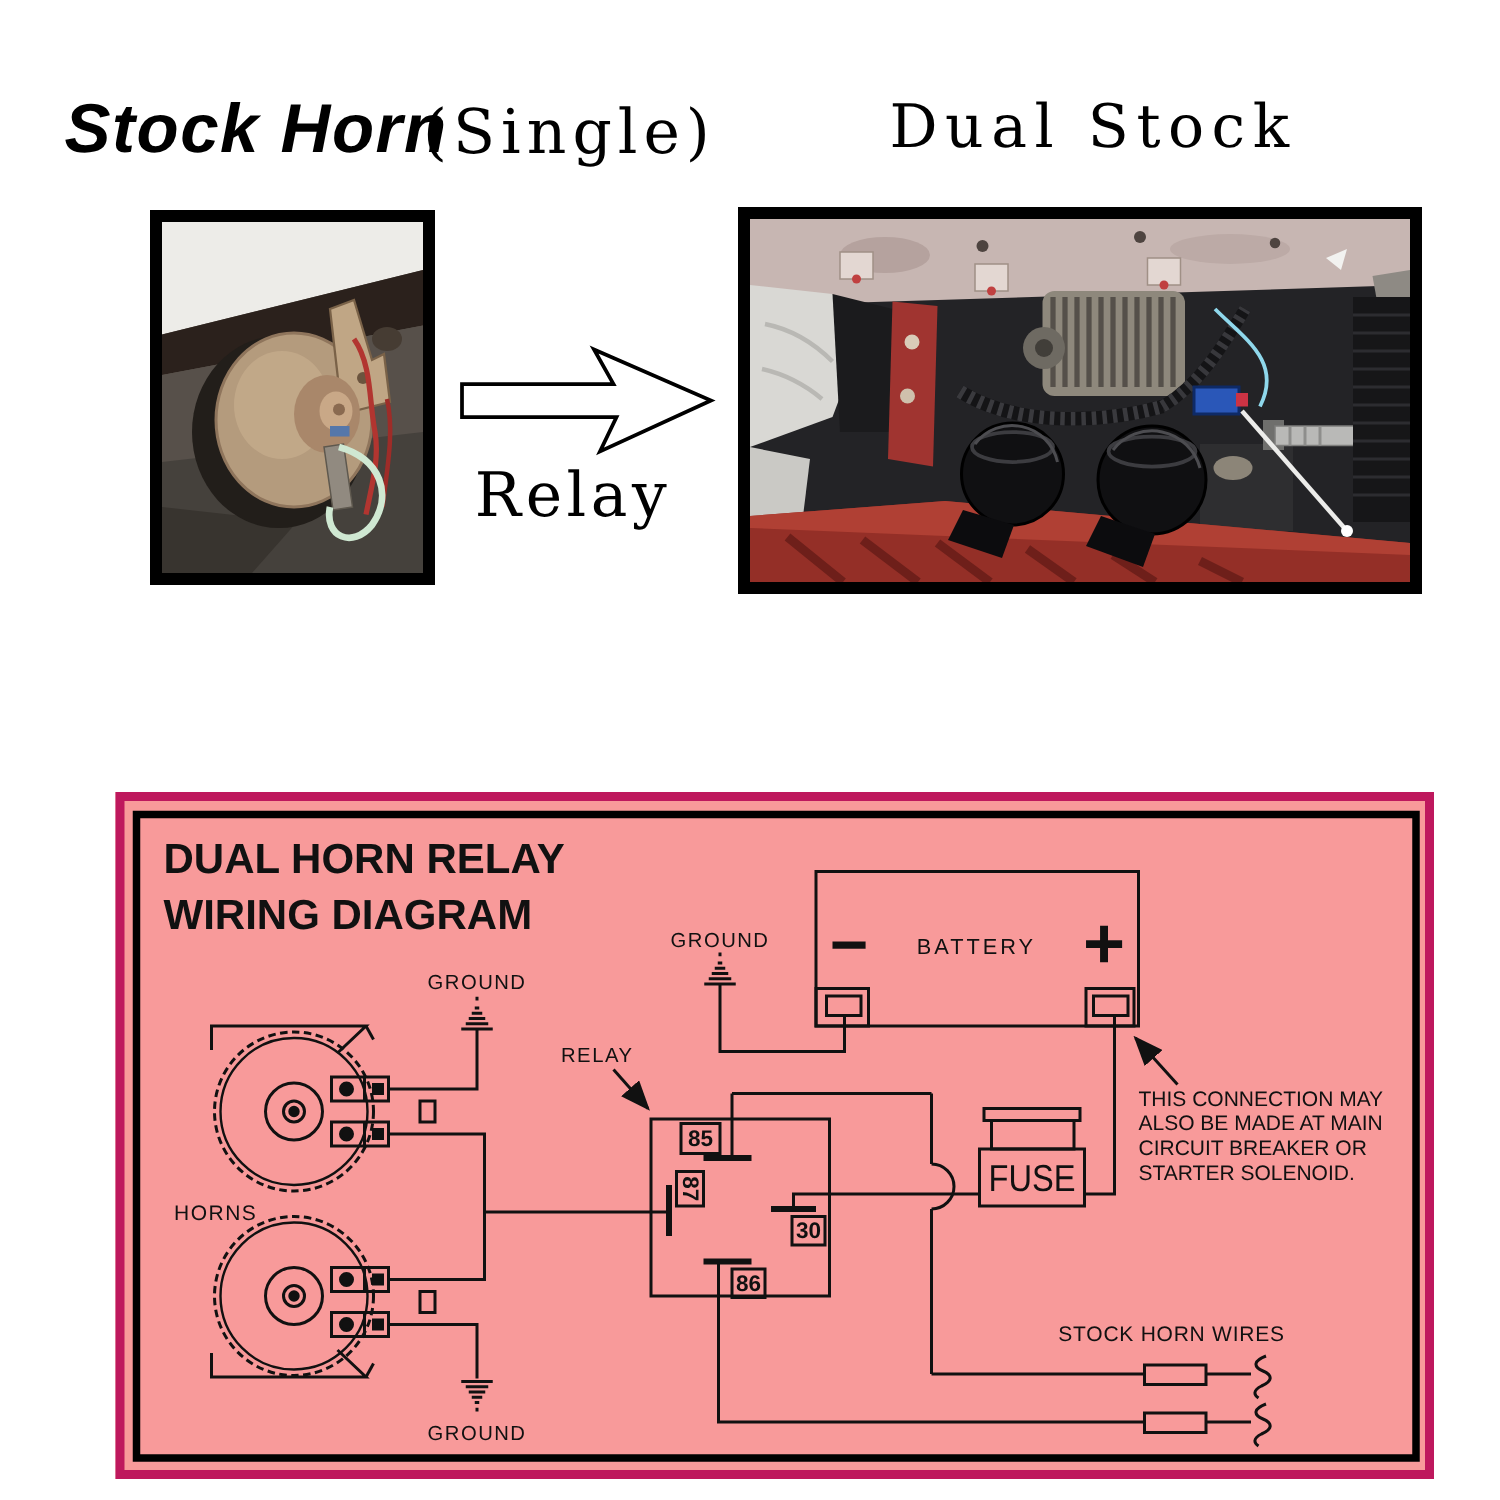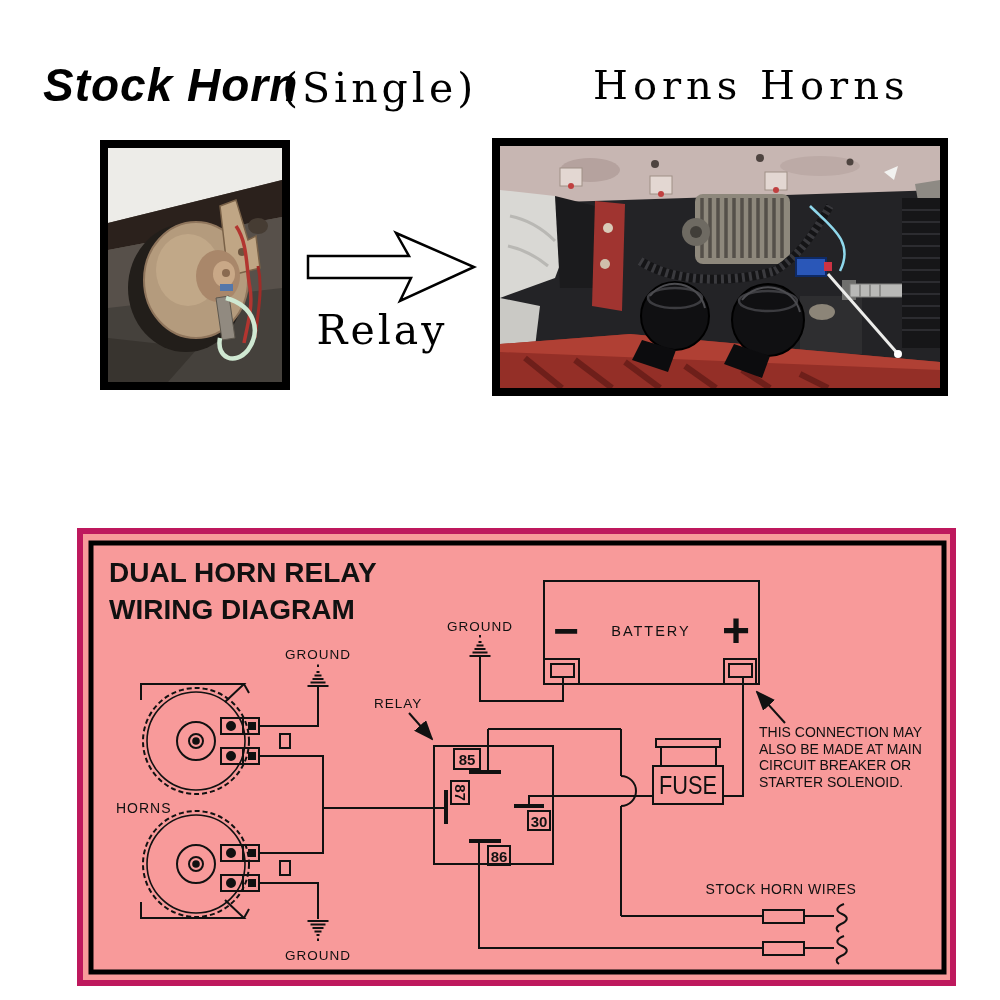--- a/index.html
+++ b/index.html
@@ -20,21 +20,21 @@
   #diagram svg{position:absolute;left:0;top:0;}
   svg text{font-family:"Liberation Sans",sans-serif;fill:#111;}
 </style>
 </head>
 <body>
 
 <div id="stage">
 
   <div class="abs" id="title-left">Stock Horn</div>
   <div class="abs" id="title-paren">(Single)</div>
-  <div class="abs" id="title-right">Horns Horns</div>
+  <div class="abs" id="title-right">Dual Stock</div>
 
   <div class="abs photo" id="photo-left">
     <svg width="174" height="234" viewBox="0 0 174 234">
       <rect x="0" y="0" width="174" height="234" fill="#5e564e"></rect>
       <polygon points="0,0 174,0 174,32 0,75" fill="#edece8"></polygon>
       <polygon points="0,75 174,32 174,69 0,102" fill="#2b211c"></polygon>
       <polygon points="0,102 174,69 174,234 0,234" fill="#57504a"></polygon>
       <polygon points="0,160 174,140 174,234 0,234" fill="#45413c"></polygon>
       <polygon points="0,190 90,200 60,234 0,234" fill="#38342f"></polygon>
       <ellipse cx="150" cy="78" rx="10" ry="8" fill="#463c33"></ellipse>

